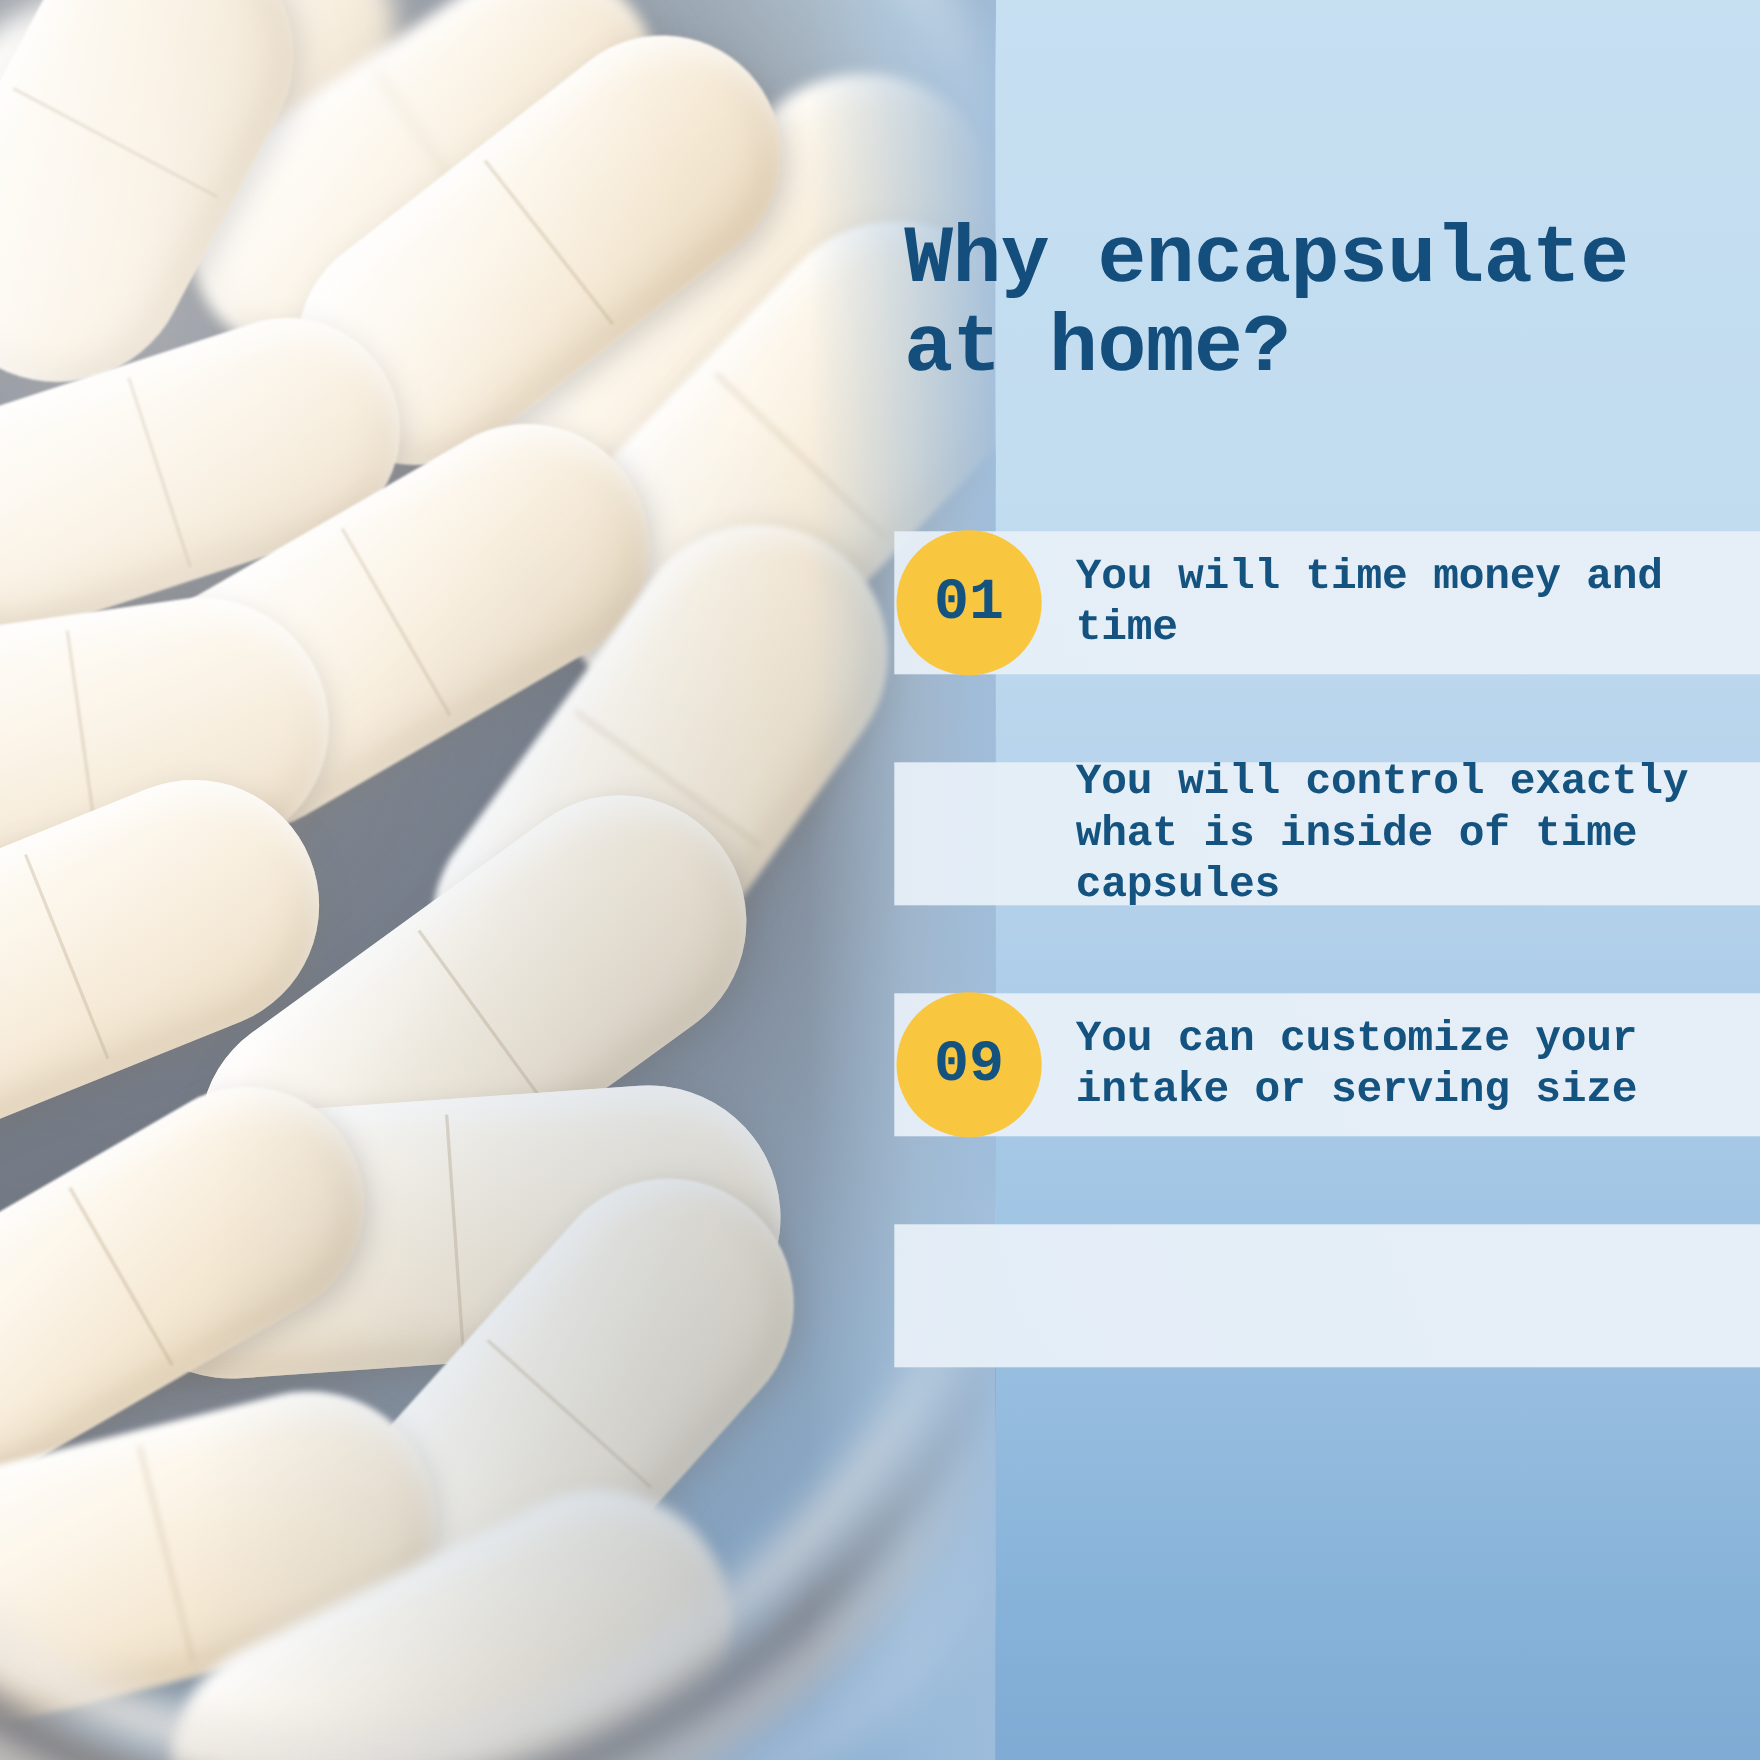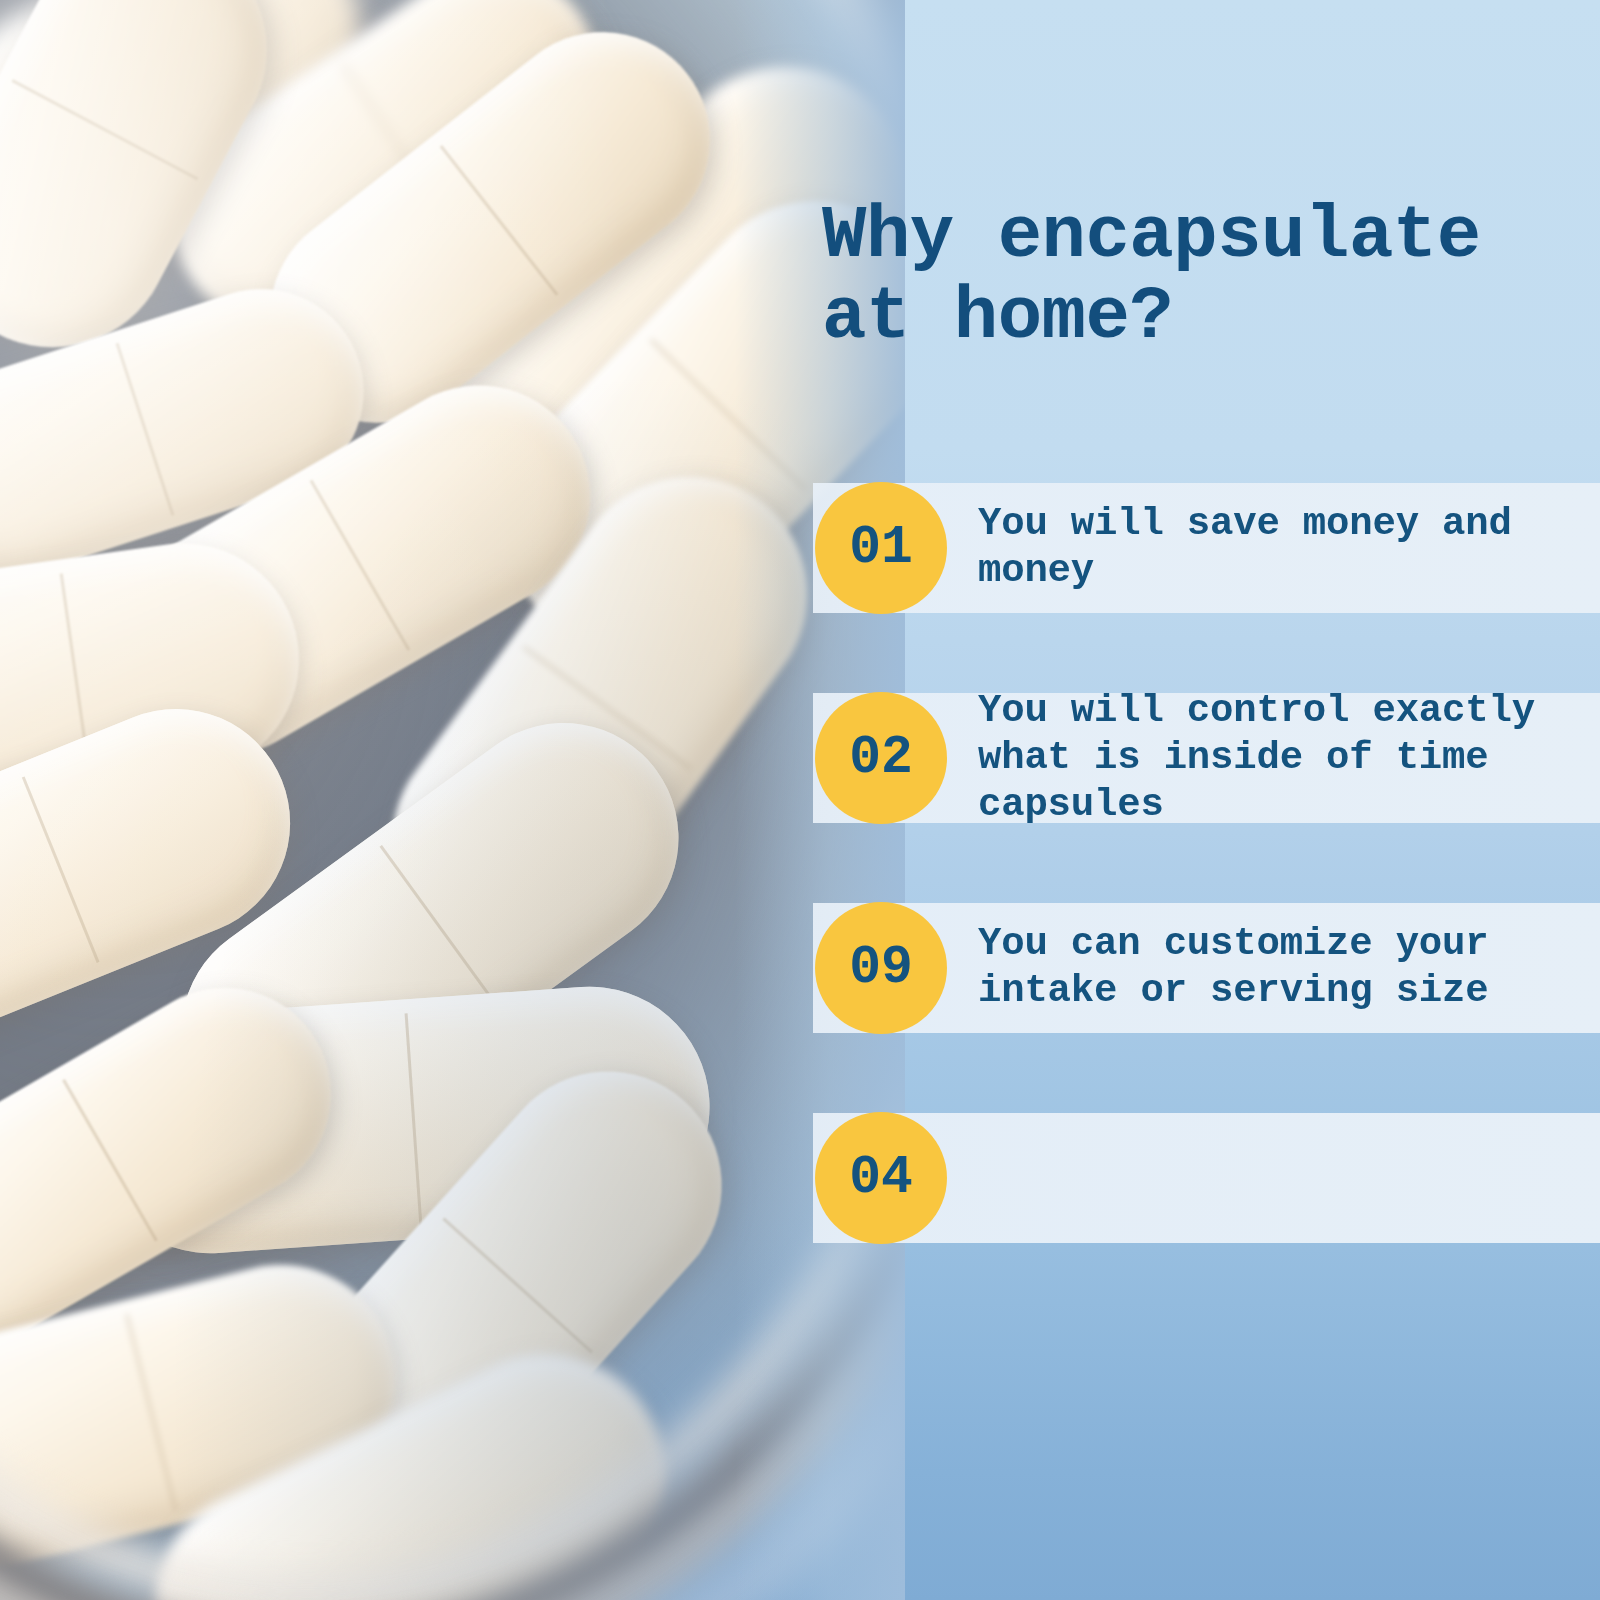--- a/index.html
+++ b/index.html
@@ -257,36 +257,34 @@
   <div class="headline">
     <div>Why encapsulate</div>
     <div>at home?</div>
   </div>
 
   <div class="list">
 
     <div class="row">
       <div class="band"></div>
       <div class="badge">01</div>
-      <div class="row-text">You will save money and money</div>
-    </div>
-
-    <div class="row">
-      <div class="band"></div>
-      <div class="badge">02</div>
+      <div class="row-text">You will time money and time</div>
+    </div>
+
+    <div class="row">
+      <div class="band"></div>
       <div class="row-text">You will control exactly what is inside of time capsules</div>
     </div>
 
     <div class="row">
       <div class="band"></div>
       <div class="badge">09</div>
       <div class="row-text">You can customize your intake or serving size</div>
     </div>
 
     <div class="row">
       <div class="band"></div>
-      <div class="badge">04</div>
     </div>
 
 
   </div>
 
 </div>
 
 </body></html>

